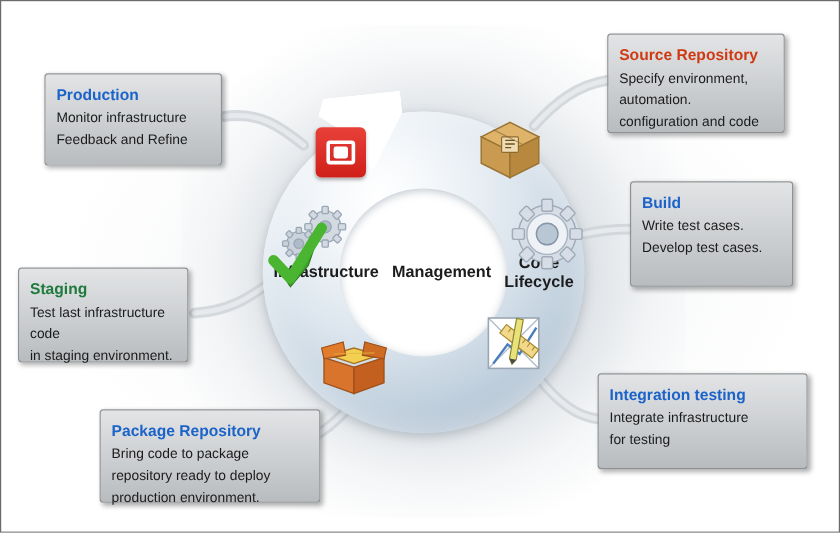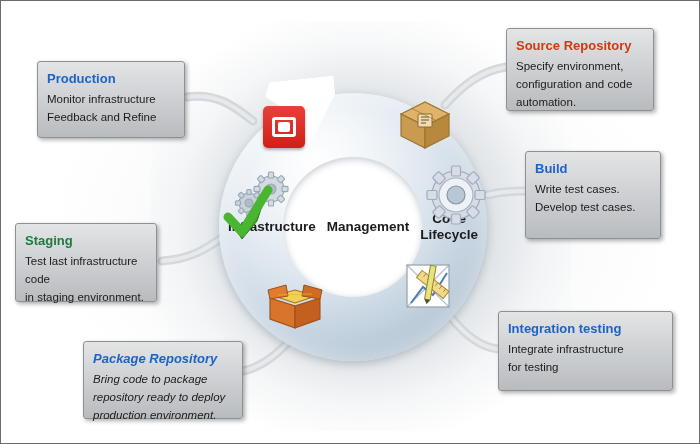--- a/index.html
+++ b/index.html
@@ -93,21 +93,21 @@
     padding:7px 9px 8px 9px;
     font-size:11.5px;color:#1b1b1b;line-height:1.55;
   }
   .box .title{font-size:13px;font-weight:bold;margin-bottom:2px;display:block;}
   .box .line{display:block;white-space:nowrap;}
 
   .b-production{left:36px;top:60px;width:148px;height:77px;}
   .b-production .title{color:#1b63c9;}
   .b-staging{left:14px;top:222px;width:142px;height:79px;}
   .b-staging .title{color:#1f7a3d;}
-  .b-package{left:82px;top:340px;width:160px;height:78px;font-style:italic;}
+  .b-package{left:82px;top:340px;width:184px;height:78px;}
   .b-package .title{color:#1b63c9;}
   .b-source{left:505px;top:27px;width:148px;height:83px;}
   .b-source .title{color:#cf3a12;}
   .b-build{left:524px;top:150px;width:136px;height:88px;}
   .b-build .title{color:#1b63c9;}
   .b-integration{left:497px;top:310px;width:175px;height:80px;}
   .b-integration .title{color:#1b63c9;}
 </style>
 </head>
 <body>
@@ -259,22 +259,22 @@
   <div class="box b-package">
     <span class="title" style="color: rgb(27, 99, 201);">Package Repository</span>
     <span class="line">Bring code to package</span>
     <span class="line">repository ready to deploy</span>
     <span class="line">production environment.</span>
   </div>
 
   <div class="box b-source">
     <span class="title" style="color: rgb(207, 58, 18);">Source Repository</span>
     <span class="line">Specify environment,</span>
+    <span class="line">automation.</span>
     <span class="line">configuration and code</span>
-    <span class="line">automation.</span>
   </div>
 
   <div class="box b-build">
     <span class="title" style="color: rgb(27, 99, 201);">Build</span>
     <span class="line">Write test cases.</span>
     <span class="line">Develop test cases.</span>
   </div>
 
   <div class="box b-integration">
     <span class="title" style="color: rgb(27, 99, 201);">Integration testing</span>

